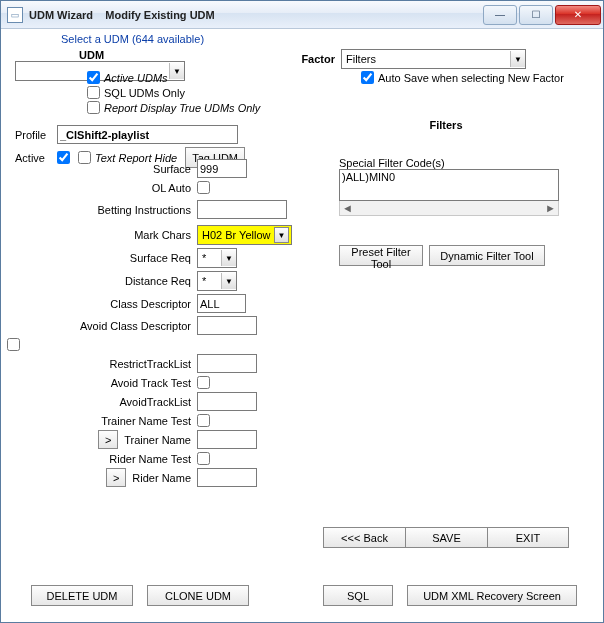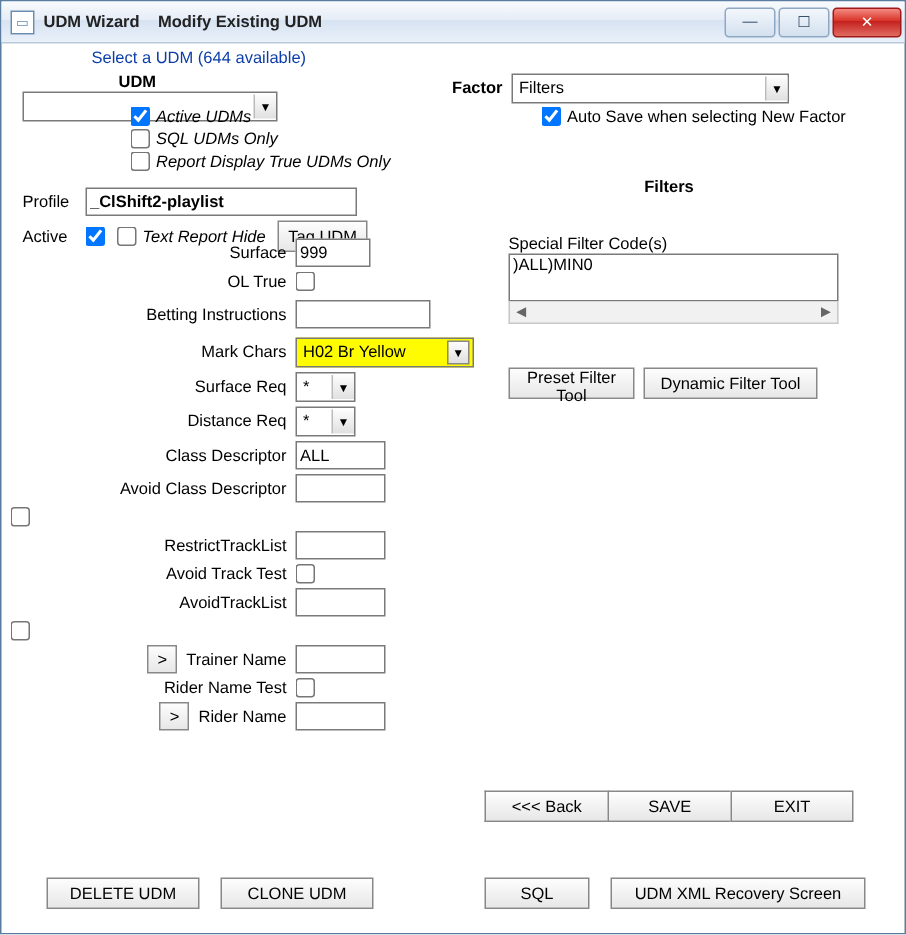--- a/index.html
+++ b/index.html
@@ -170,21 +170,21 @@
       </div>
     </div>
 
     <div style="position:absolute;left:66px;top:42px;display:flex;flex-direction:column;gap:2px">
       <label class="chk">
         <input type="checkbox" checked="" style="">
         <span style="font-style:italic">Active UDMs</span>
       </label>
       <label class="chk">
         <input type="checkbox" style="">
-        <span style="font-style:italic">SQL UDMs Only</span>
+        <span style="">SQL UDMs Only</span>
       </label>
       <label class="chk">
         <input type="checkbox" style="">
         <span style="font-style:italic">Report Display True UDMs Only</span>
       </label>
     </div>
 
     <div style="position:absolute;left:340px;top:42px">
       <label class="chk">
         <input type="checkbox" checked="" style="">
@@ -224,32 +224,32 @@
     </div>
 
     <div class="grid-left">
 
       <div class="field-row">
         <span class="lbl">Surface</span>
         <input class="ctl" type="text" style="width: 50px;" value="999">
       </div>
 
       <div class="field-row">
-        <span class="lbl">OL True</span>
+        <span class="lbl">OL Auto</span>
         <input type="checkbox" style="">
       </div>
 
       <div class="field-row" style="margin-top:6px">
         <span class="lbl">Betting Instructions</span>
         <input class="ctl" type="text" style="width: 90px;" value="">
       </div>
 
       <div class="field-row" style="margin-top:6px">
         <span class="lbl">Mark Chars</span>
-        <div class="highlight-yellow" style="width:119px">
+        <div class="highlight-yellow" style="width:95px">
           <span>H02 Br Yellow</span>
           <span class="dd-arrow">▼</span>
         </div>
       </div>
 
       <div class="field-row">
         <span class="lbl">Surface Req</span>
         <div class="dd" style="width:40px">
           <span>*</span>
           <span class="dd-arrow">▼</span>
@@ -259,21 +259,21 @@
       <div class="field-row">
         <span class="lbl">Distance Req</span>
         <div class="dd" style="width:40px">
           <span>*</span>
           <span class="dd-arrow">▼</span>
         </div>
       </div>
 
       <div class="field-row">
         <span class="lbl">Class Descriptor</span>
-        <input class="ctl" type="text" style="width: 60px;" value="ALL">
+        <input class="ctl" type="text" style="width: 49px;" value="ALL">
       </div>
 
       <div class="field-row">
         <span class="lbl">Avoid Class Descriptor</span>
         <input class="ctl" type="text" style="width: 60px;" value="">
       </div>
 
       <div class="field-row">
         <input type="checkbox" style="">
       </div>
@@ -287,20 +287,21 @@
         <span class="lbl">Avoid Track Test</span>
         <input type="checkbox" style="">
       </div>
 
       <div class="field-row">
         <span class="lbl">AvoidTrackList</span>
         <input class="ctl" type="text" style="width: 60px;" value="">
       </div>
 
       <div class="field-row">
+        <span class="lbl">Trainer Name Test</span>
         <input type="checkbox" style="">
       </div>
 
       <div class="field-row">
         <span class="lbl" style="display:flex;justify-content:flex-end;align-items:center;gap:6px">
           <button class="small-btn">&gt;</button>
           <span>Trainer Name</span>
         </span>
         <input class="ctl" type="text" style="width: 60px;" value="">
       </div>

